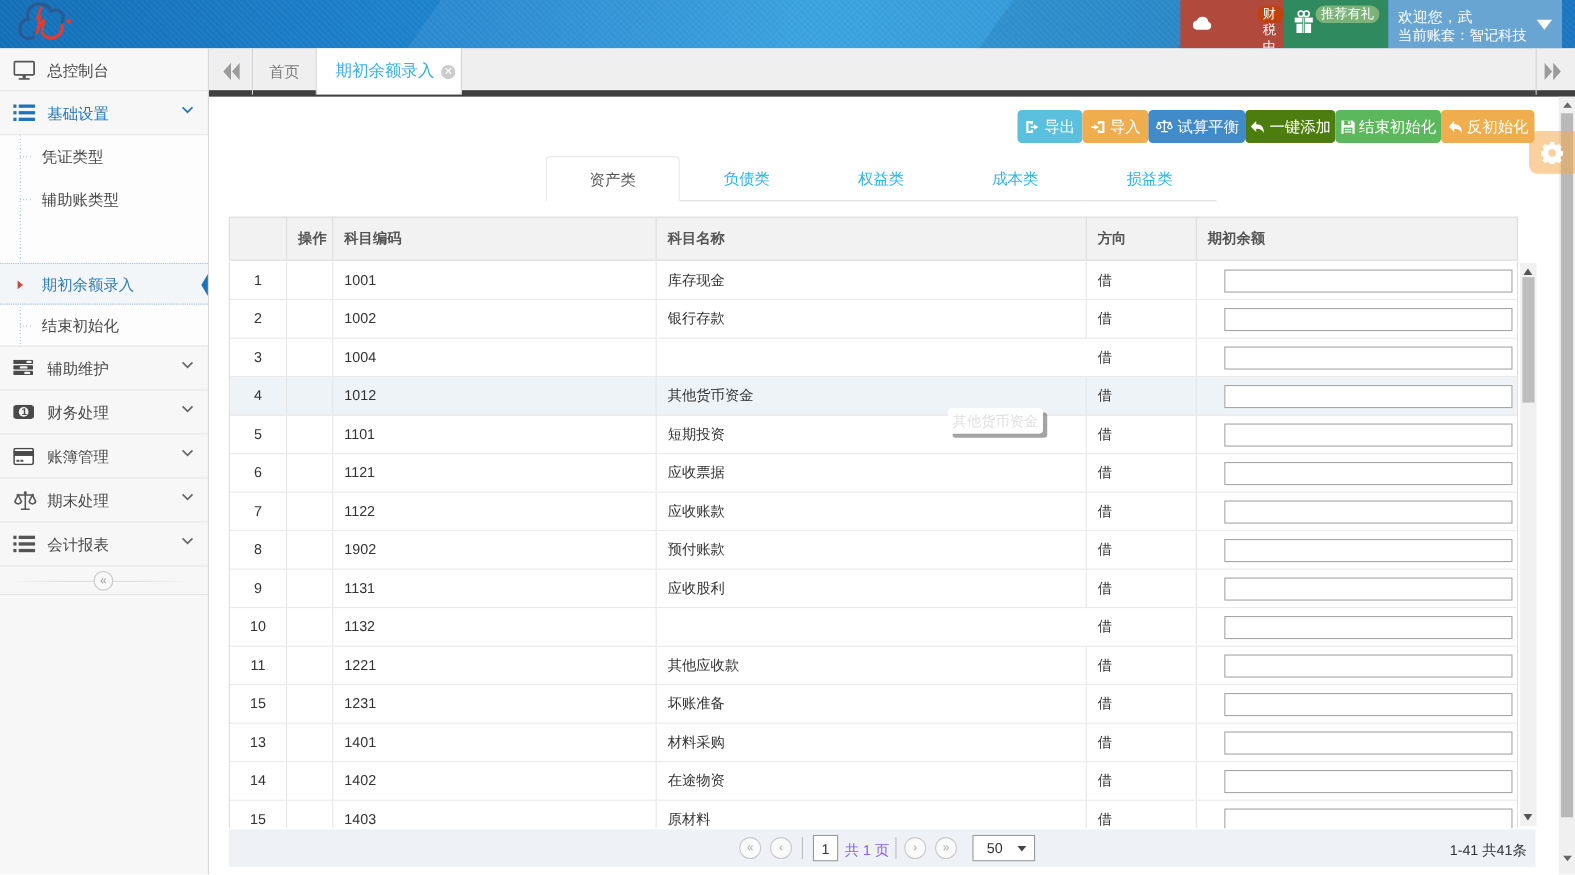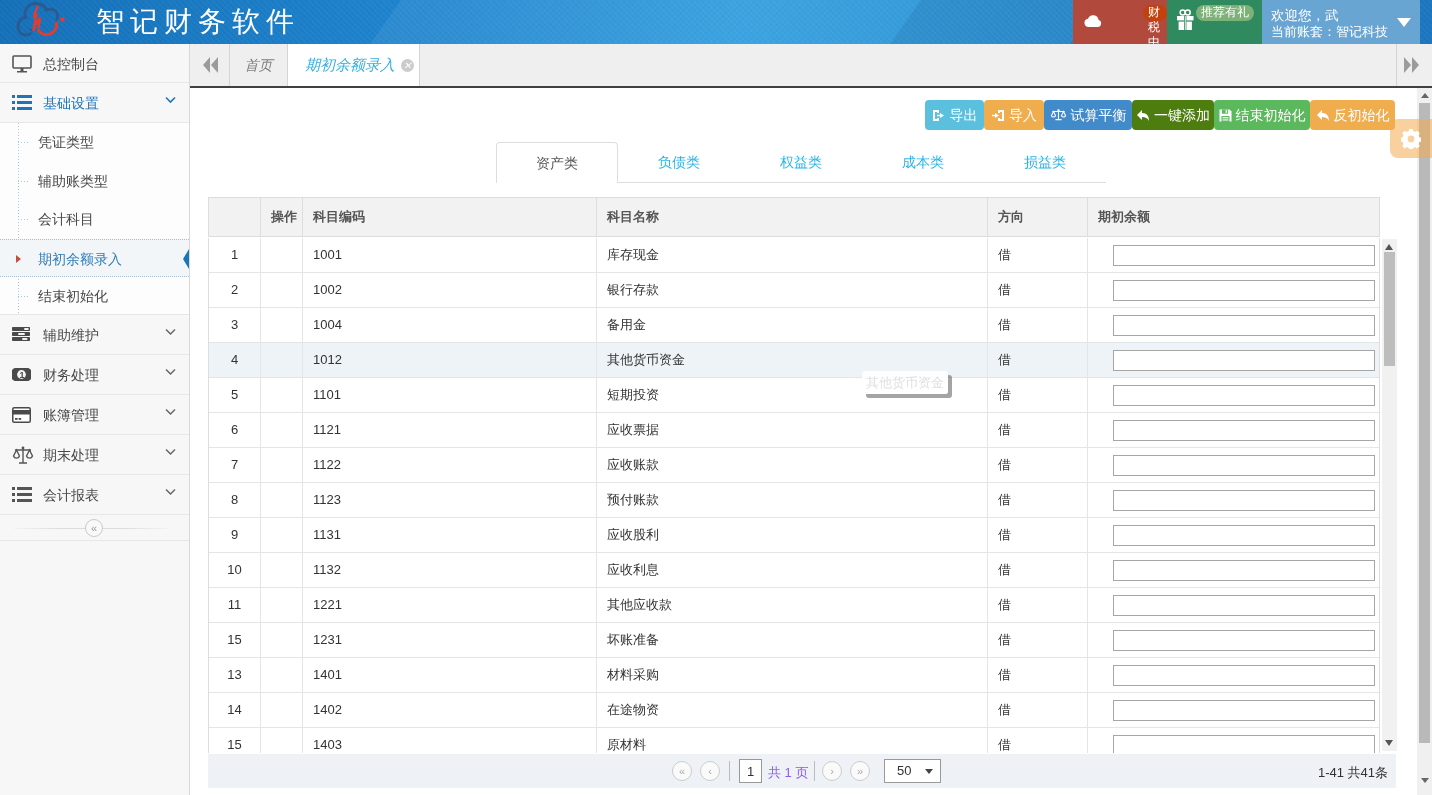--- a/index.html
+++ b/index.html
@@ -26,21 +26,21 @@
     border-radius:8px; color:#fff; padding:0 5px; }
   #blk-red .pill { left:30px; background:#c2410c;margin-left:40px; }
   #blk-green .pill { left:29px; background:#7cb177; }
   #blk-blue .l1 { position:absolute; left:9px; top:7px; font-size:13.5px; }
   #blk-blue .l2 { position:absolute; left:9px; top:23px; font-size:13px;text-align:center; }
   #blk-blue .tri { position:absolute; right:9px; top:18px; width:0; height:0;
     border-left:7px solid transparent; border-right:7px solid transparent; border-top:9px solid #fff; }
 
   
   #tabstrip { left:190px; top:44px; width:1242px; height:44px; background:#efefef;
-    border-bottom:2px solid #404040;font-style:italic; }
+    border-bottom:6px solid #404040; }
   .vline { position:absolute; top:0; width:1px; height:42px; background:#d4d4d4; }
   #tab-home { position:absolute; left:40px; top:0; width:58px; height:42px; line-height:42px;
     text-align:center; color:#7d7d7d; font-size:14px; border-right:1px solid #d4d4d4; }
   #tab-act { position:absolute; left:98px; top:0; width:131px; height:42px; line-height:42px;
     background:#fff; color:#36b0e0; font-size:15px; text-align:left; padding-left:17px; }
   #tab-act .x { display:inline-block; width:13px; height:13px; background:#cbcbcb; border-radius:50%;
     color:#fff; font-size:10px; line-height:13px; text-align:center; vertical-align:1px; margin-left:6px; }
   #arr-l { position:absolute; left:13px; top:13px; }
   #arr-r { position:absolute; left:1214px; top:13px; }
 
@@ -139,21 +139,20 @@
   <div class="band1"></div>
     <div class="band2"></div>
     <div class="hatch"></div>
   <svg class="abs" style="left:10px;top:0" width="70" height="44" viewBox="0 0 70 44">
     <path d="M20.5 33.5 C16 37 8 34 8 27 C8 21 12 17.5 15.5 17.5 C13 10 19 3 26 3.5 C32 4 35.5 7 36.5 10 C42 7.5 48.5 11 47.5 17.5 C47.3 18.4 47 19.1 46.6 19.8" fill="none" stroke="#2a5a8f" stroke-width="2.8" stroke-linecap="round"></path>
     <path d="M19.5 28.2 L22.6 29.3 L20.2 31.8 Z" fill="#2a5a8f"></path>
     <path d="M27.5 7 C26 10 24.5 14 24 17 L26.5 14.5 L23.5 30 C25.5 24 28.5 19.5 30 18.5 L28.5 27.5" fill="none" stroke="#e23c30" stroke-width="2.4" stroke-linecap="round" stroke-linejoin="round"></path>
     <path d="M28.5 30.5 A 10 10 0 0 0 46.5 23.5" fill="none" stroke="#e23c30" stroke-width="3.2" stroke-linecap="round"></path>
     <circle cx="52.5" cy="19.5" r="2.2" fill="#e23c30"></circle>
   </svg>
-  <div class="abs" id="title">智记财务软件</div>
   <div class="abs hblock" id="blk-red">
     <svg style="position:absolute;left:10px;top:14px" width="20" height="14" viewBox="0 0 20 14">
       <path d="M5 13 A4.2 4.2 0 0 1 5 4.7 A5.5 5.5 0 0 1 15.6 6 A3.6 3.6 0 0 1 15 13 Z" fill="#fff"></path>
     </svg>
     <div class="pill">财税中心</div>
   </div>
   <div class="abs hblock" id="blk-green">
     <svg style="position:absolute;left:9px;top:8px" width="20" height="24" viewBox="0 0 20 24">
       <circle cx="6.7" cy="4.5" r="2.5" fill="none" stroke="#fff" stroke-width="1.5"></circle>
       <circle cx="11.7" cy="4.5" r="2.5" fill="none" stroke="#fff" stroke-width="1.5"></circle>
@@ -212,24 +211,20 @@
   </div>
   <div id="subwrap">
     <div class="dotline"></div>
     <div class="s-item" style="top:0">
         <div class="connector"></div>
         <div class="txt">凭证类型</div>
       </div>
     <div class="s-item" style="top:38.5px">
         <div class="connector"></div>
         <div class="txt">辅助账类型</div>
-      </div>
-    <div class="s-item" style="top:77px">
-        <div class="connector"></div>
-        <div class="txt">会计科目</div>
       </div>
     <div class="s-item" id="s-sel" style="top:115.5px">
         <div class="ltri"></div>
         <div class="txt">期初余额录入</div>
         <div class="rtri"></div>
       </div>
     <div class="s-item" style="top:154px">
         <div class="connector"></div>
         <div class="txt">结束初始化</div>
       </div>
@@ -384,21 +379,20 @@
     <div class="td" style="left:94px;width:294px">1002</div>
     <div class="td" style="left:388px;width:391px">银行存款</div>
     <div class="td" style="left:779px;width:100px">借</div>
     <div class="td" style="left:879px;width:291px;border-right:none"></div>
     <div class="inp"></div>
   </div>
       <div class="tr" style="top:70px">
     <div class="td c" style="left:0;width:52px">3</div>
     <div class="td" style="left:52px;width:42px"></div>
     <div class="td" style="left:94px;width:294px">1004</div>
-    <div class="td" style="left:388px;width:391px">备用金</div>
     <div class="td" style="left:779px;width:100px">借</div>
     <div class="td" style="left:879px;width:291px;border-right:none"></div>
     <div class="inp"></div>
   </div>
       <div class="tr hov" style="top:105px">
     <div class="td c" style="left:0;width:52px">4</div>
     <div class="td" style="left:52px;width:42px"></div>
     <div class="td" style="left:94px;width:294px">1012</div>
     <div class="td" style="left:388px;width:391px">其他货币资金</div>
     <div class="td" style="left:779px;width:100px">借</div>
@@ -428,40 +422,39 @@
     <div class="td" style="left:52px;width:42px"></div>
     <div class="td" style="left:94px;width:294px">1122</div>
     <div class="td" style="left:388px;width:391px">应收账款</div>
     <div class="td" style="left:779px;width:100px">借</div>
     <div class="td" style="left:879px;width:291px;border-right:none"></div>
     <div class="inp"></div>
   </div>
       <div class="tr" style="top:245px">
     <div class="td c" style="left:0;width:52px">8</div>
     <div class="td" style="left:52px;width:42px"></div>
-    <div class="td" style="left:94px;width:294px">1123</div>
+    <div class="td" style="left:94px;width:294px">1902</div>
     <div class="td" style="left:388px;width:391px">预付账款</div>
     <div class="td" style="left:779px;width:100px">借</div>
     <div class="td" style="left:879px;width:291px;border-right:none"></div>
     <div class="inp"></div>
   </div>
       <div class="tr" style="top:280px">
     <div class="td c" style="left:0;width:52px">9</div>
     <div class="td" style="left:52px;width:42px"></div>
     <div class="td" style="left:94px;width:294px">1131</div>
     <div class="td" style="left:388px;width:391px">应收股利</div>
     <div class="td" style="left:779px;width:100px">借</div>
     <div class="td" style="left:879px;width:291px;border-right:none"></div>
     <div class="inp"></div>
   </div>
       <div class="tr" style="top:315px">
     <div class="td c" style="left:0;width:52px">10</div>
     <div class="td" style="left:52px;width:42px"></div>
     <div class="td" style="left:94px;width:294px">1132</div>
-    <div class="td" style="left:388px;width:391px">应收利息</div>
     <div class="td" style="left:779px;width:100px">借</div>
     <div class="td" style="left:879px;width:291px;border-right:none"></div>
     <div class="inp"></div>
   </div>
       <div class="tr" style="top:350px">
     <div class="td c" style="left:0;width:52px">11</div>
     <div class="td" style="left:52px;width:42px"></div>
     <div class="td" style="left:94px;width:294px">1221</div>
     <div class="td" style="left:388px;width:391px">其他应收款</div>
     <div class="td" style="left:779px;width:100px">借</div>

